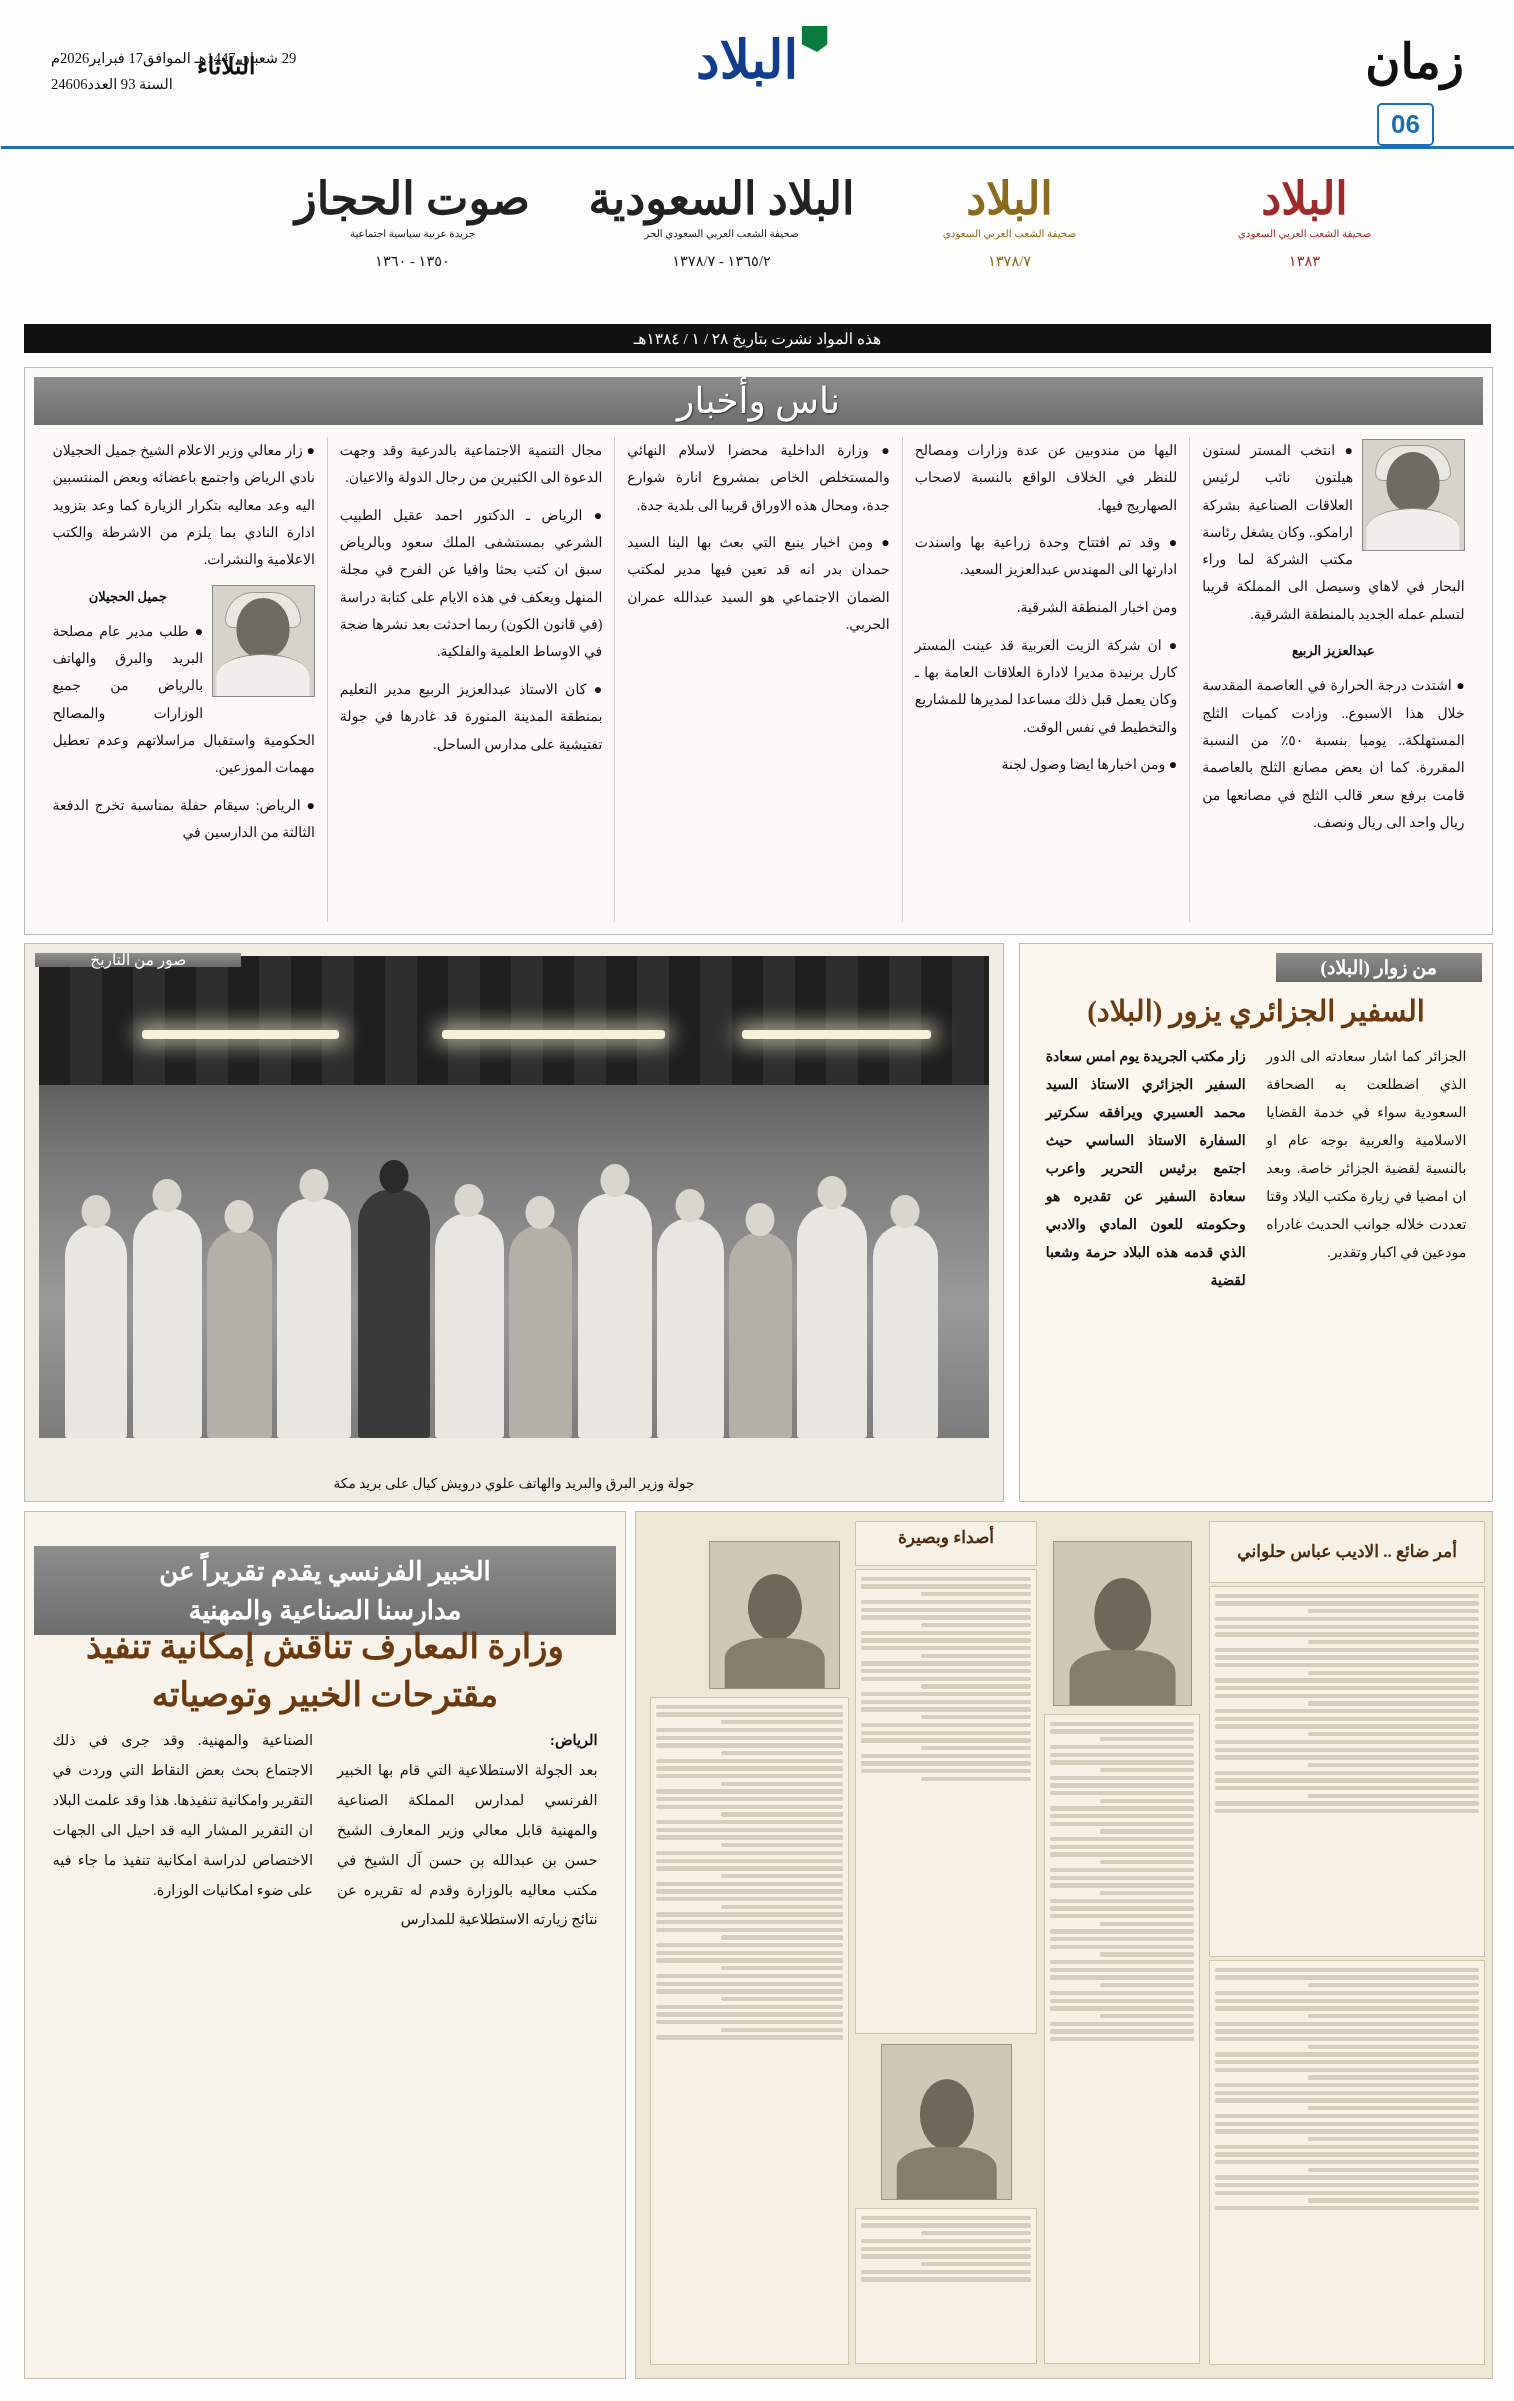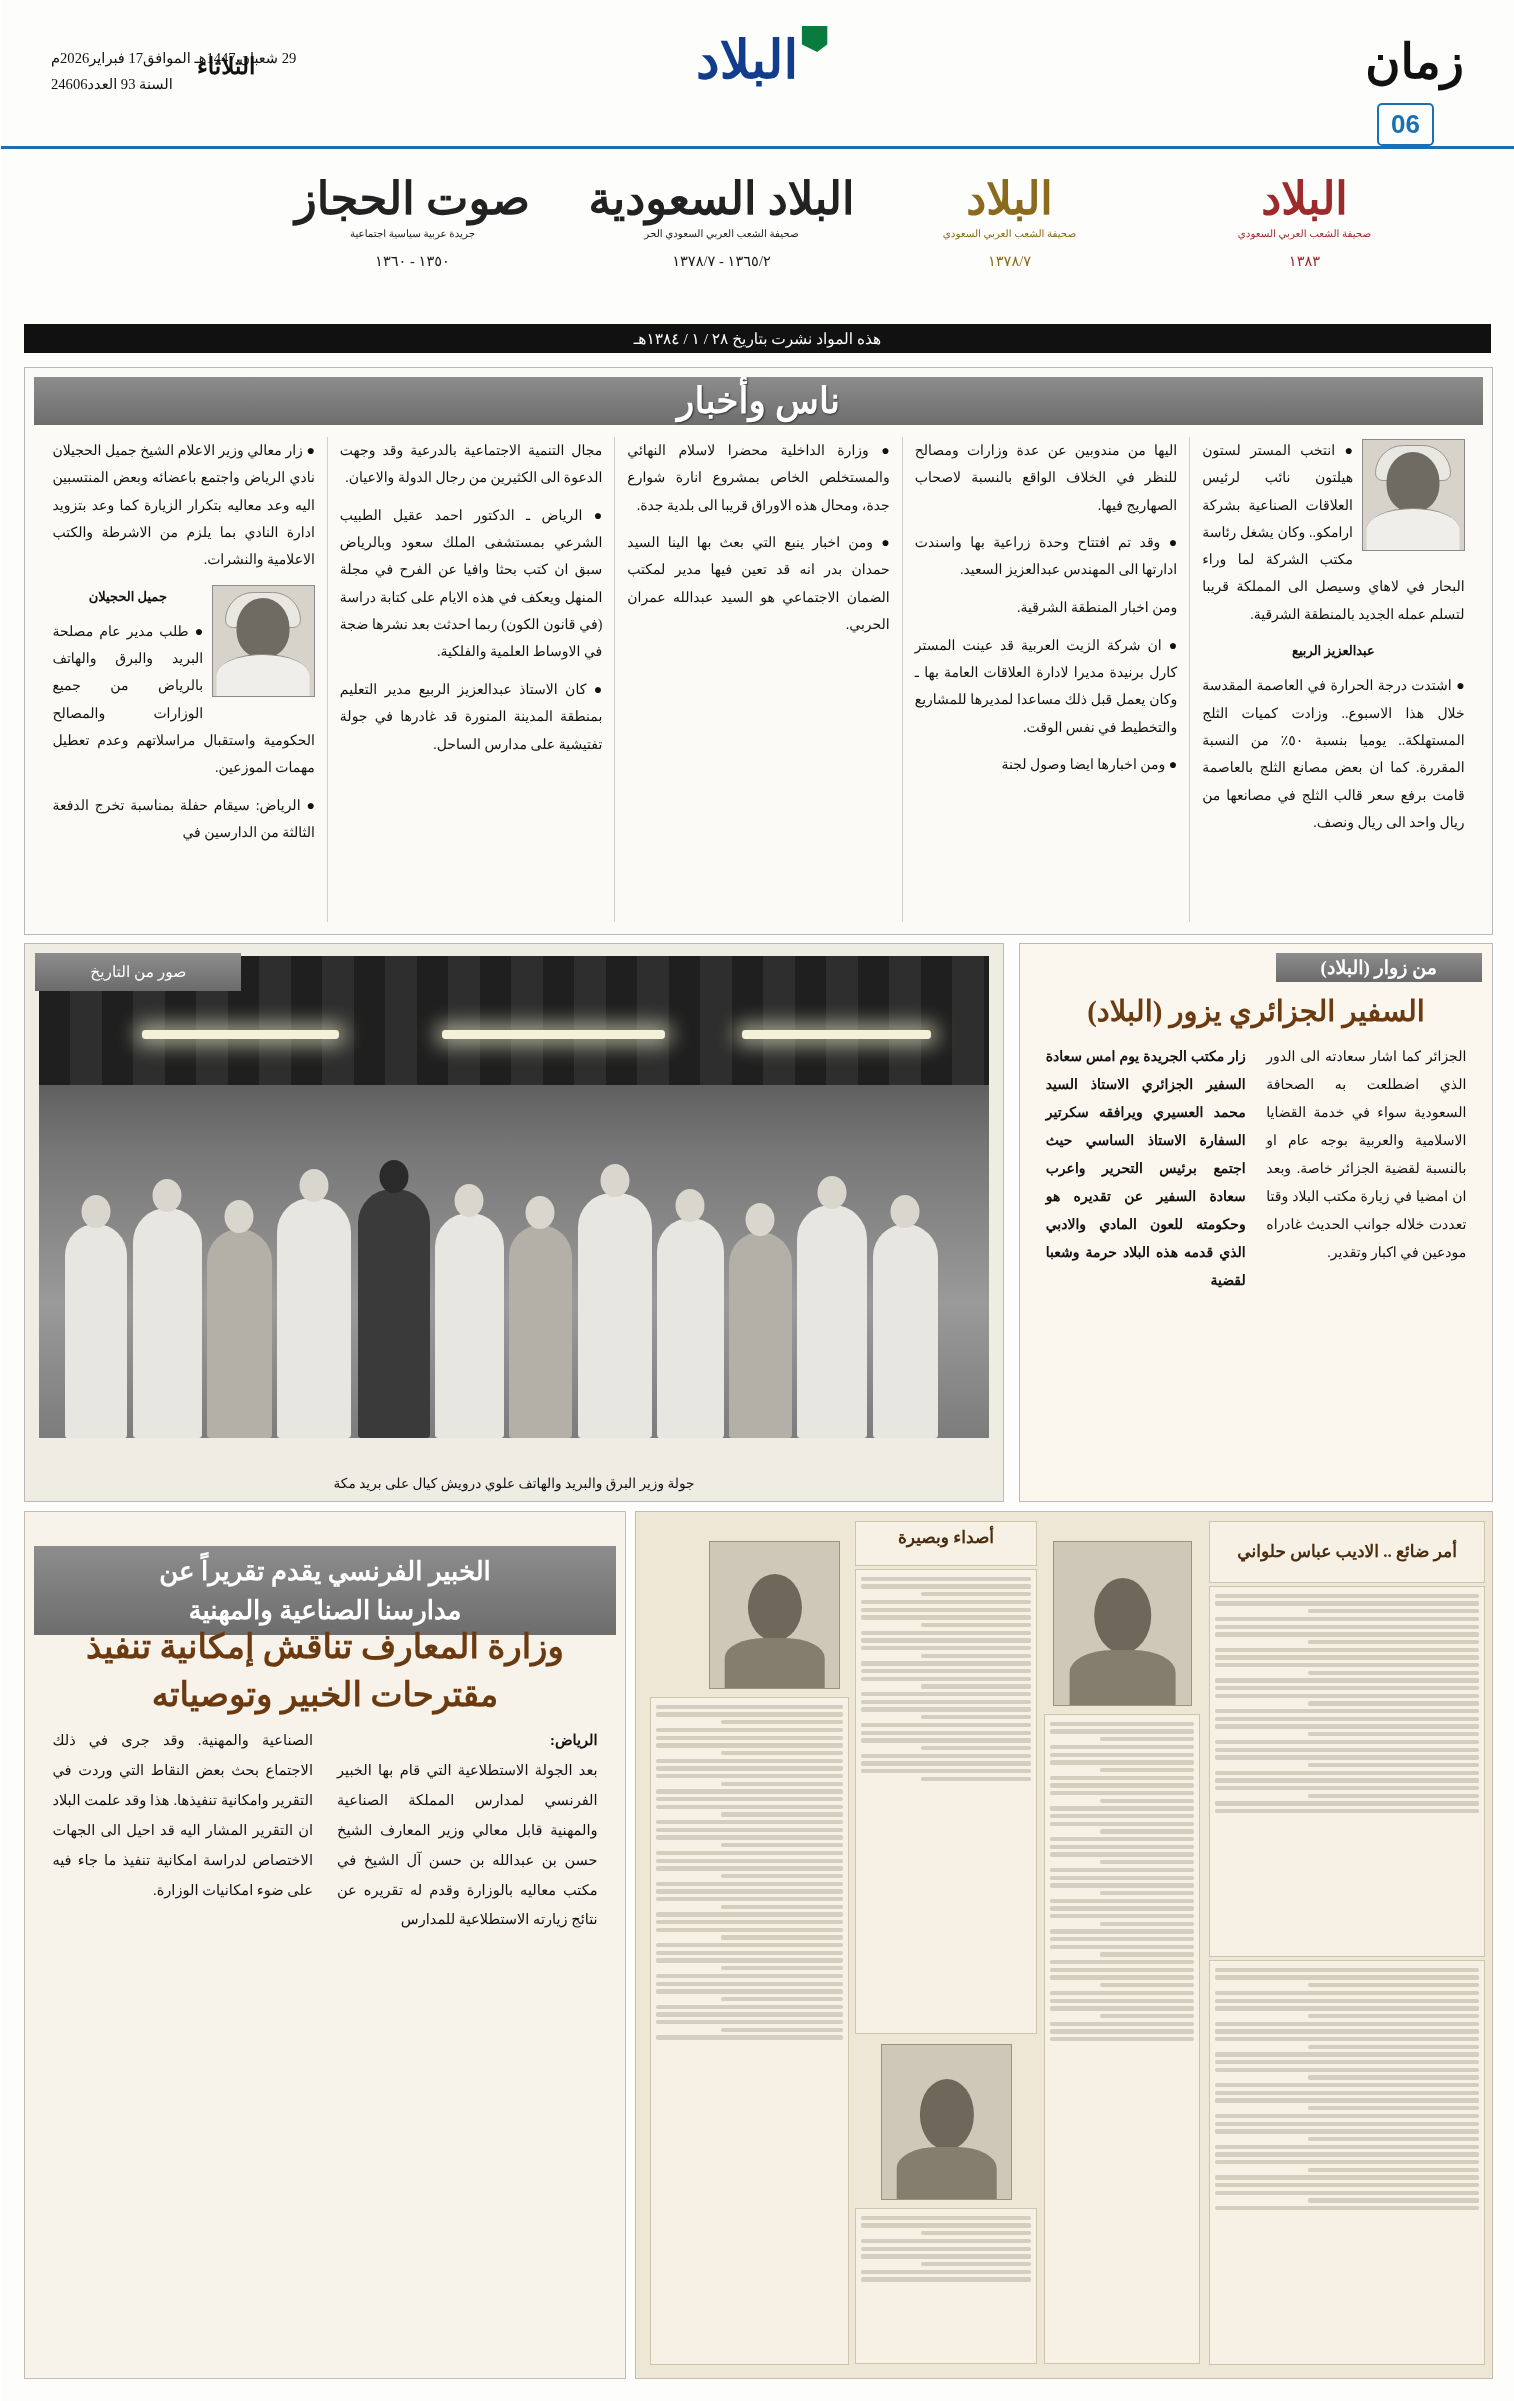--- a/index.html
+++ b/index.html
@@ -68,21 +68,21 @@
     font-size:15.4px;letter-spacing:0.9px;
   }
 
   
   .news-block{position:absolute;top:367px;left:24px;width:1467px;height:566px;
     border:0.9px solid #b9b9b9;background:#fbfaf6;}
   .news-title{
     position:absolute;top:8.6px;left:8.6px;right:8.6px;height:48px;
     background:linear-gradient(180deg,#8d8d8d,#6d6d6d);
     display:flex;align-items:center;justify-content:center;
-    color:#fff;font-size:36px;font-weight:bold;letter-spacing:1.7px;
+    color:#fff;font-size:36px;font-weight:normal;letter-spacing:1.7px;
     text-shadow:0.9px 0.9px 1.7px #333;
   }
   .news-cols{
     position:absolute;top:69px;right:15.4px;left:15.4px;bottom:12px;
     display:flex;flex-direction:row;gap:0;
   }
   .ncol{
     flex:1;padding:0 12px;font-size:14px;line-height:1.95;text-align:justify;
     border-left:0.9px solid #cfcfcf;
   }
@@ -107,21 +107,21 @@
     border:0.9px solid #9a968e;
   }
   .cap-name{font-size:13px;font-weight:bold;text-align:center;margin:1.7px 0 8.6px;}
 
   
   .photo-box{
     position:absolute;top:943px;left:24px;width:978px;height:557px;
     background:#efece4;border:0.9px solid #b9b9b9;
   }
   .photo-label{
-    position:absolute;top:8.6px;left:10.3px;width:206px;height:38px;
+    position:absolute;top:8.6px;left:10.3px;width:206px;height:14px;
     background:linear-gradient(180deg,#8d8d8d,#6b6b6b);color:#fff;
     display:flex;align-items:center;justify-content:center;font-size:15.4px;
   }
   .photo-img{
     position:absolute;top:12px;left:13.7px;right:13.7px;height:482px;
     background:linear-gradient(180deg,#2b2b2b 0%,#4a4a4a 14%,#767676 40%,#9a9a9a 72%,#7c7c7c 100%);
     overflow:hidden;
   }
   .crowd{position:absolute;bottom:0;left:0;right:0;height:283px;}
   .fig{position:absolute;bottom:0;background:#e8e6e0;border-radius:34px 34px 3.4px 3.4px;}

